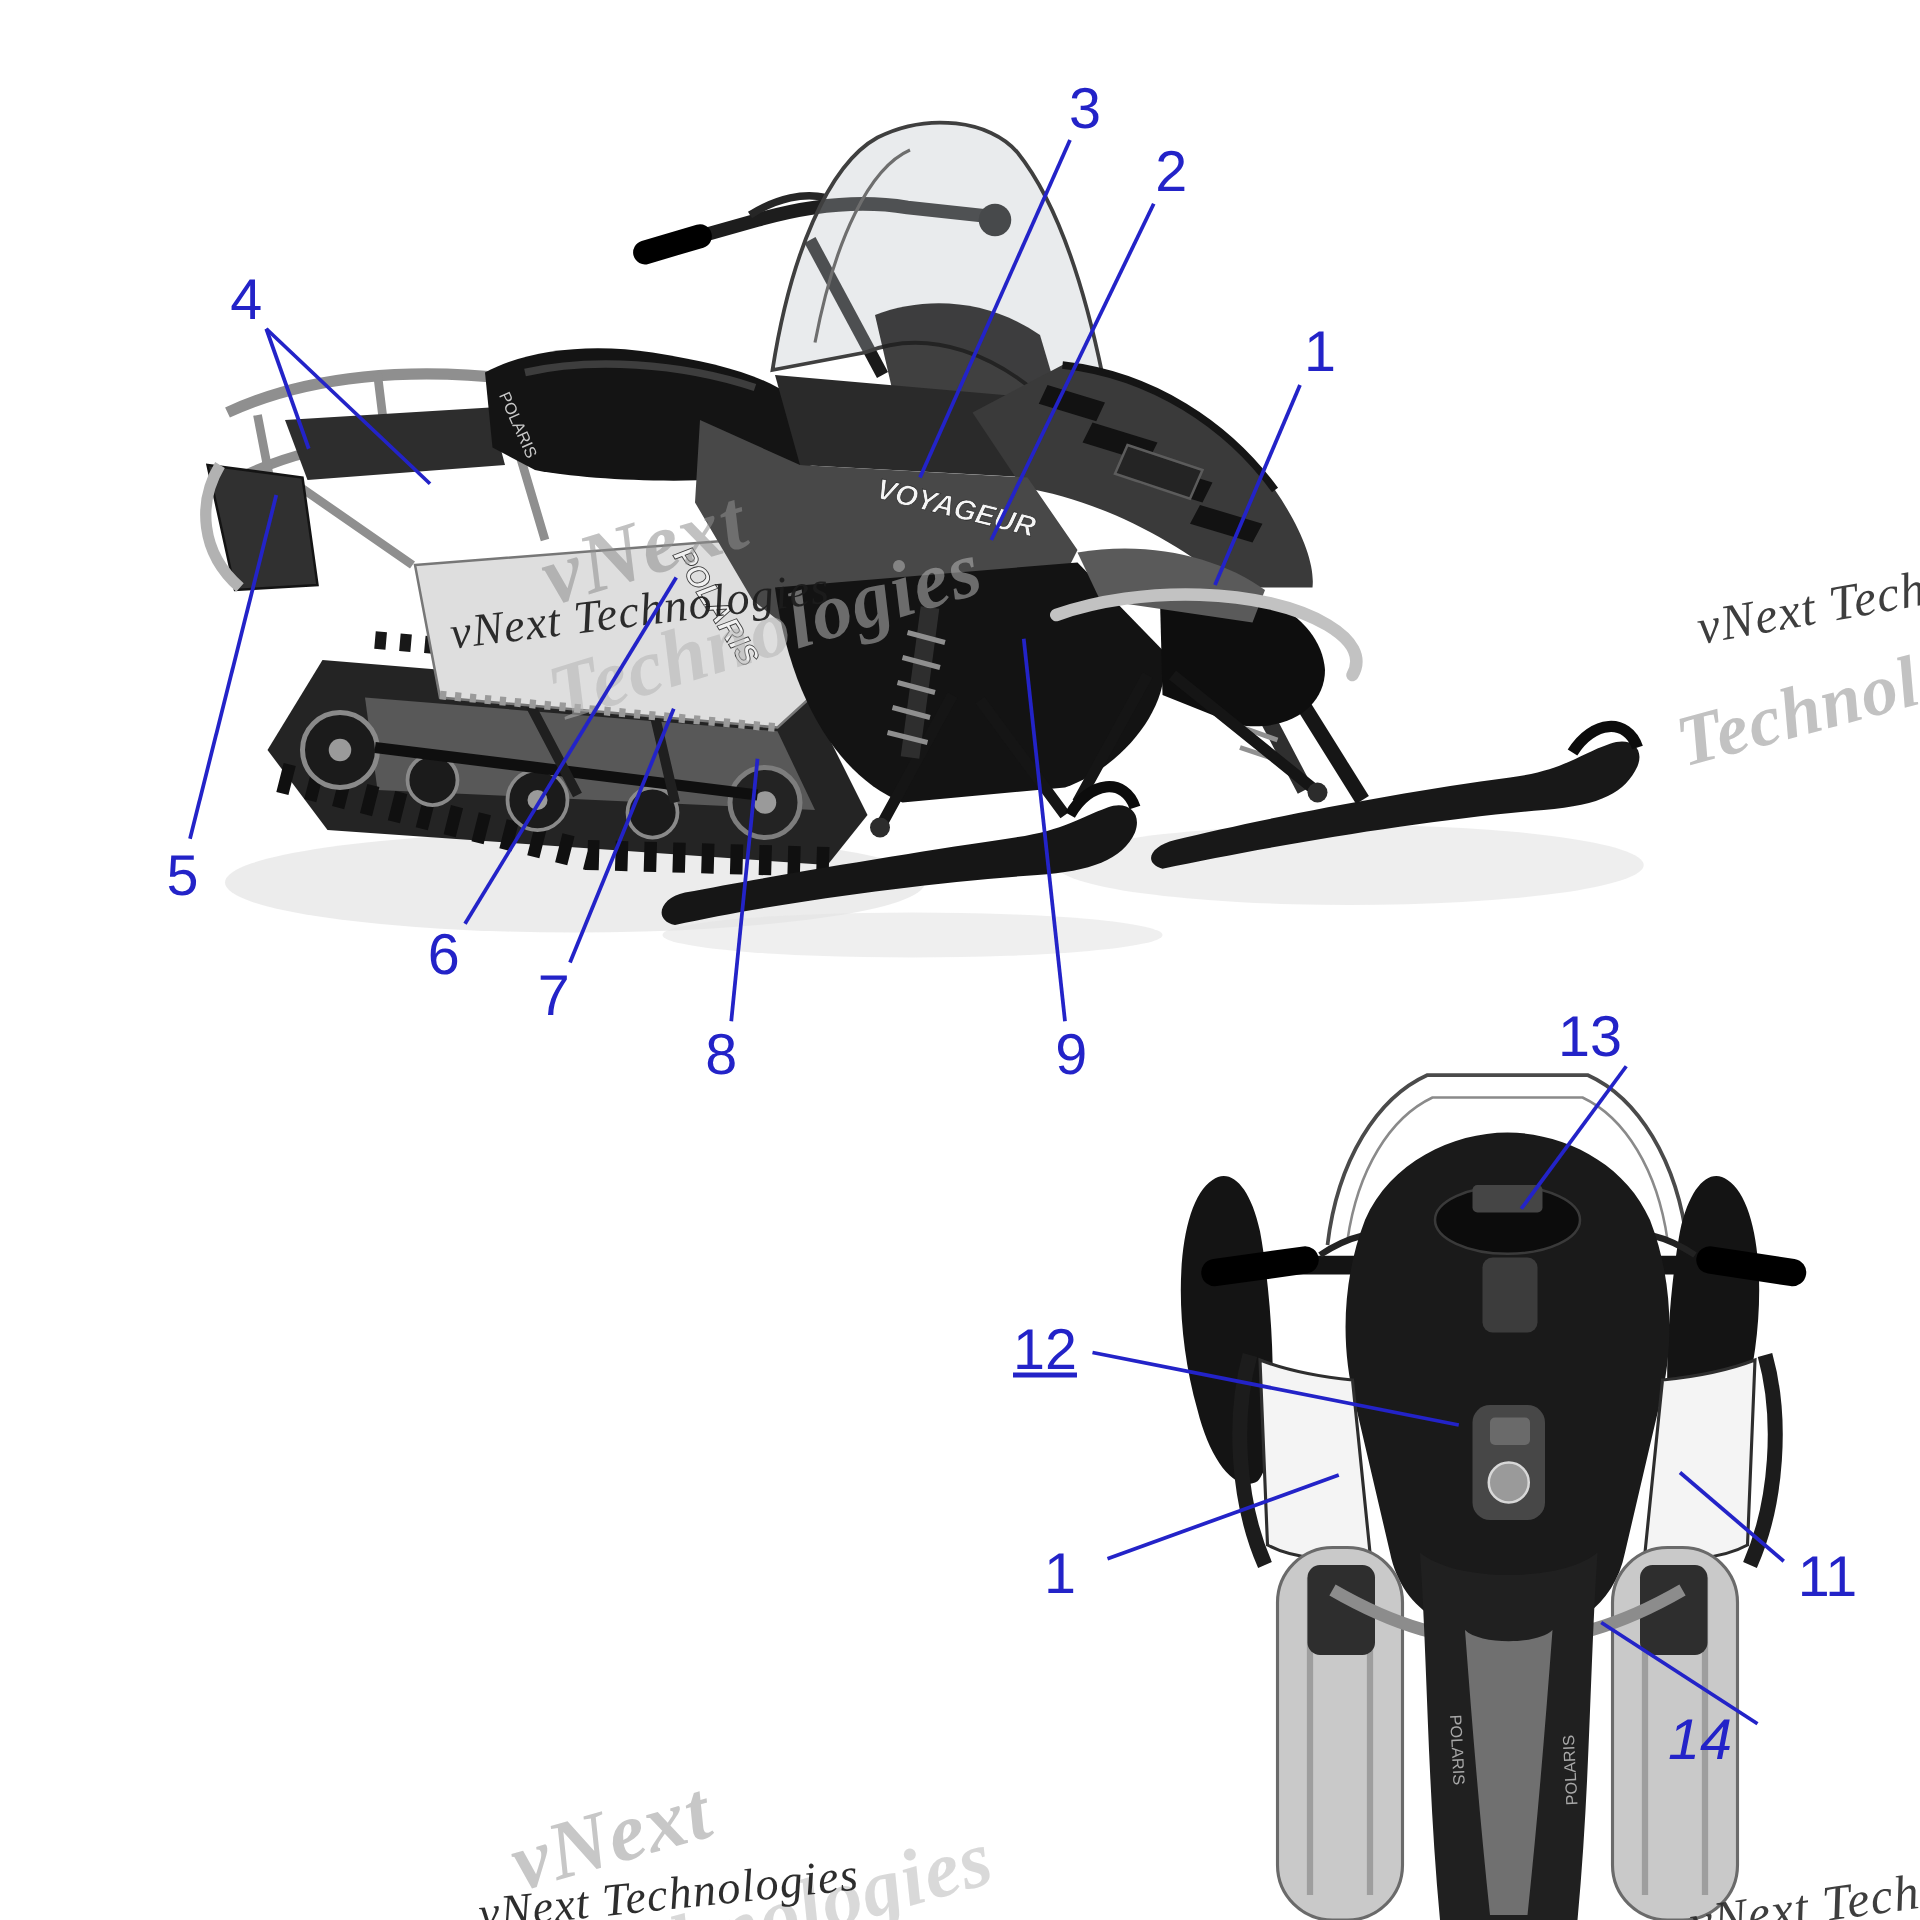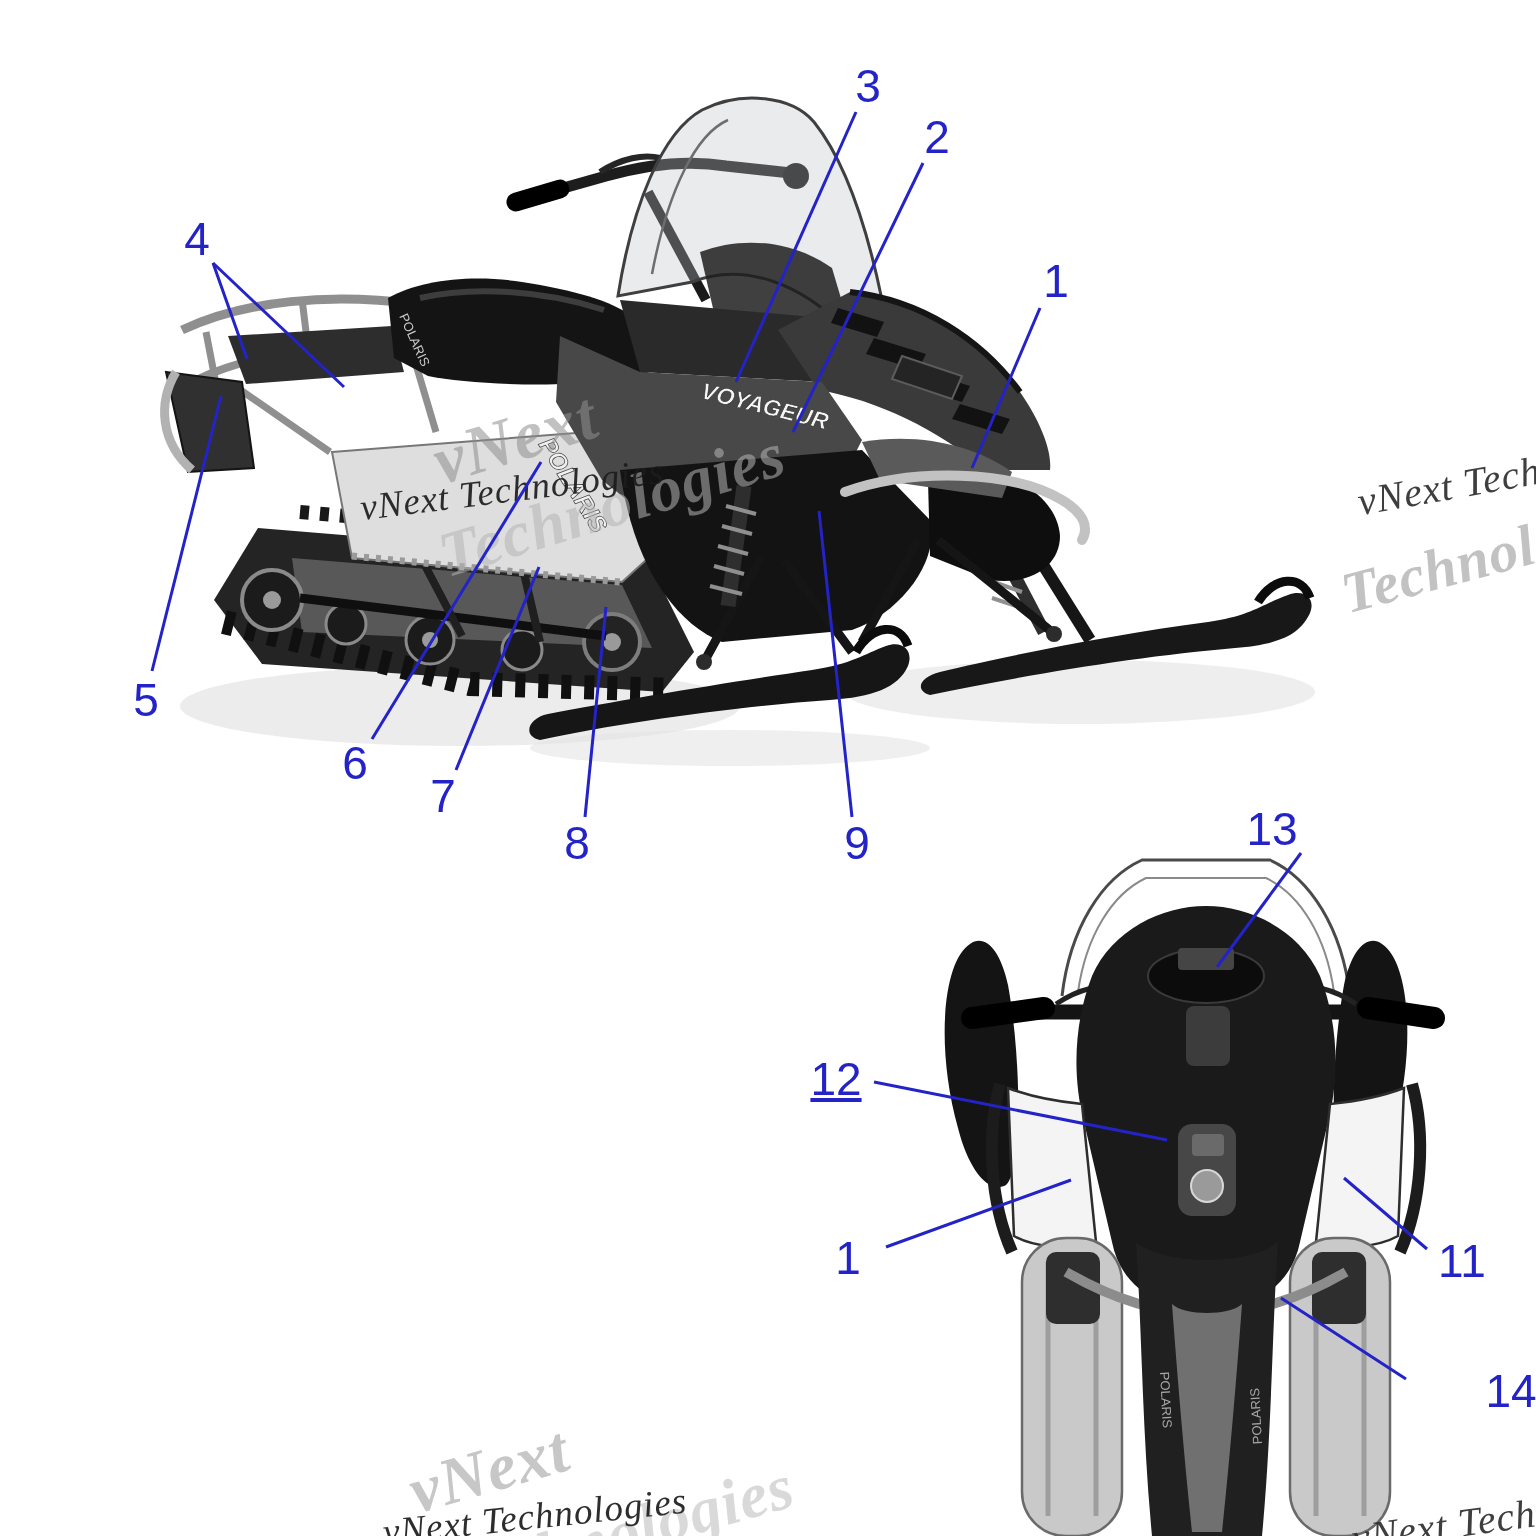--- a/index.html
+++ b/index.html
@@ -187,21 +187,21 @@
   <div class="callout" style="left: 197px; top: 239px; transform: translate(-50%, -50%);">4</div>
   <div class="callout" style="left: 146px; top: 700px; transform: translate(-50%, -50%);">5</div>
   <div class="callout" style="left: 355px; top: 763px; transform: translate(-50%, -50%);">6</div>
   <div class="callout" style="left: 443px; top: 796px; transform: translate(-50%, -50%);">7</div>
   <div class="callout" style="left: 577px; top: 843px; transform: translate(-50%, -50%);">8</div>
   <div class="callout" style="left: 857px; top: 843px; transform: translate(-50%, -50%);">9</div>
   <div class="callout" style="left: 848px; top: 1258px; transform: translate(-50%, -50%);">1</div>
   <div class="callout" style="left: 1462px; top: 1261px; transform: translate(-50%, -50%);">11</div>
   <div class="callout" style="left: 836px; top: 1079px; transform: translate(-50%, -50%); text-decoration: underline;">12</div>
   <div class="callout" style="left: 1272px; top: 829px; transform: translate(-50%, -50%);">13</div>
-  <div class="callout" style="left: 1511px; top: 1391px; transform: translate(-50%, -50%);">14</div>
+  <div class="callout" style="left: 1360px; top: 1391px; transform: translate(-50%, -50%); font-style: italic;">14</div>
 
   <div class="watermark" style="left: 515px; top: 438px; font-size: 68px; color: rgb(143, 143, 143); opacity: 0.55; font-weight: bold; transform: translate(-50%, -50%) rotate(-17deg);">vNext</div>
   <div class="watermark" style="left: 612px; top: 505px; font-size: 64px; color: rgb(181, 181, 181); opacity: 0.55; font-weight: bold; transform: translate(-50%, -50%) rotate(-17deg);">Technologies</div>
   <div class="watermark" style="left: 512px; top: 489px; font-size: 37px; color: rgb(28, 28, 28); opacity: 0.92; font-weight: normal; transform: translate(-50%, -50%) rotate(-7deg);">vNext Technologies</div>
   <div class="watermark" style="left: 1520px; top: 474px; font-size: 40px; color: rgb(42, 42, 42); opacity: 0.9; font-weight: normal; transform: translate(-50%, -50%) rotate(-10deg);">vNext Technologies</div>
   <div class="watermark" style="left: 1500px; top: 553px; font-size: 58px; color: rgb(154, 154, 154); opacity: 0.6; font-weight: bold; transform: translate(-50%, -50%) rotate(-15deg);">Technologies</div>
   <div class="watermark" style="left: 489px; top: 1470px; font-size: 66px; color: rgb(154, 154, 154); opacity: 0.55; font-weight: bold; transform: translate(-50%, -50%) rotate(-16deg);">vNext</div>
   <div class="watermark" style="left: 620px; top: 1534px; font-size: 64px; color: rgb(181, 181, 181); opacity: 0.5; font-weight: bold; transform: translate(-50%, -50%) rotate(-16deg);">Technologies</div>
   <div class="watermark" style="left: 535px; top: 1516px; font-size: 37px; color: rgb(28, 28, 28); opacity: 0.92; font-weight: normal; transform: translate(-50%, -50%) rotate(-6deg);">vNext Technologies</div>
   <div class="watermark" style="left: 1515px; top: 1516px; font-size: 40px; color: rgb(42, 42, 42); opacity: 0.9; font-weight: normal; transform: translate(-50%, -50%) rotate(-8deg);">vNext Technologies</div>

